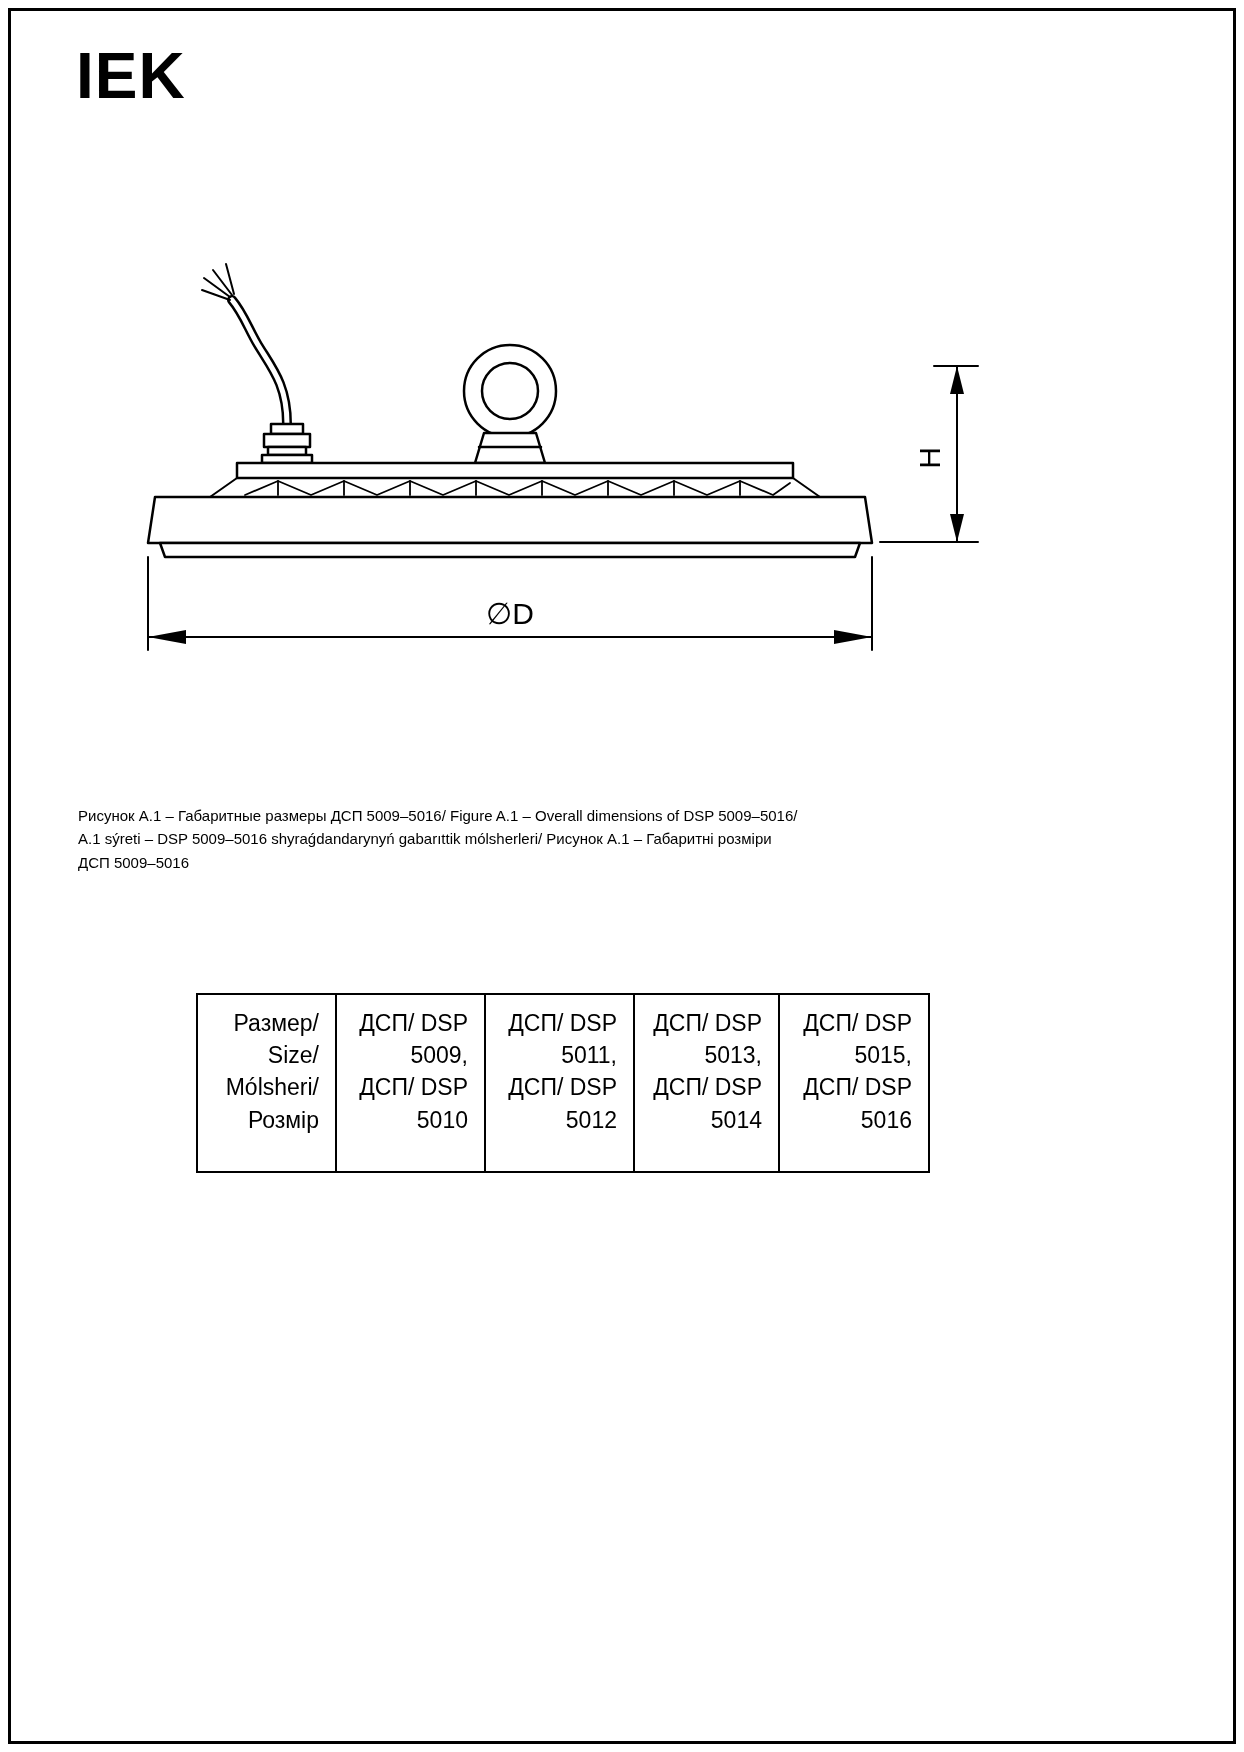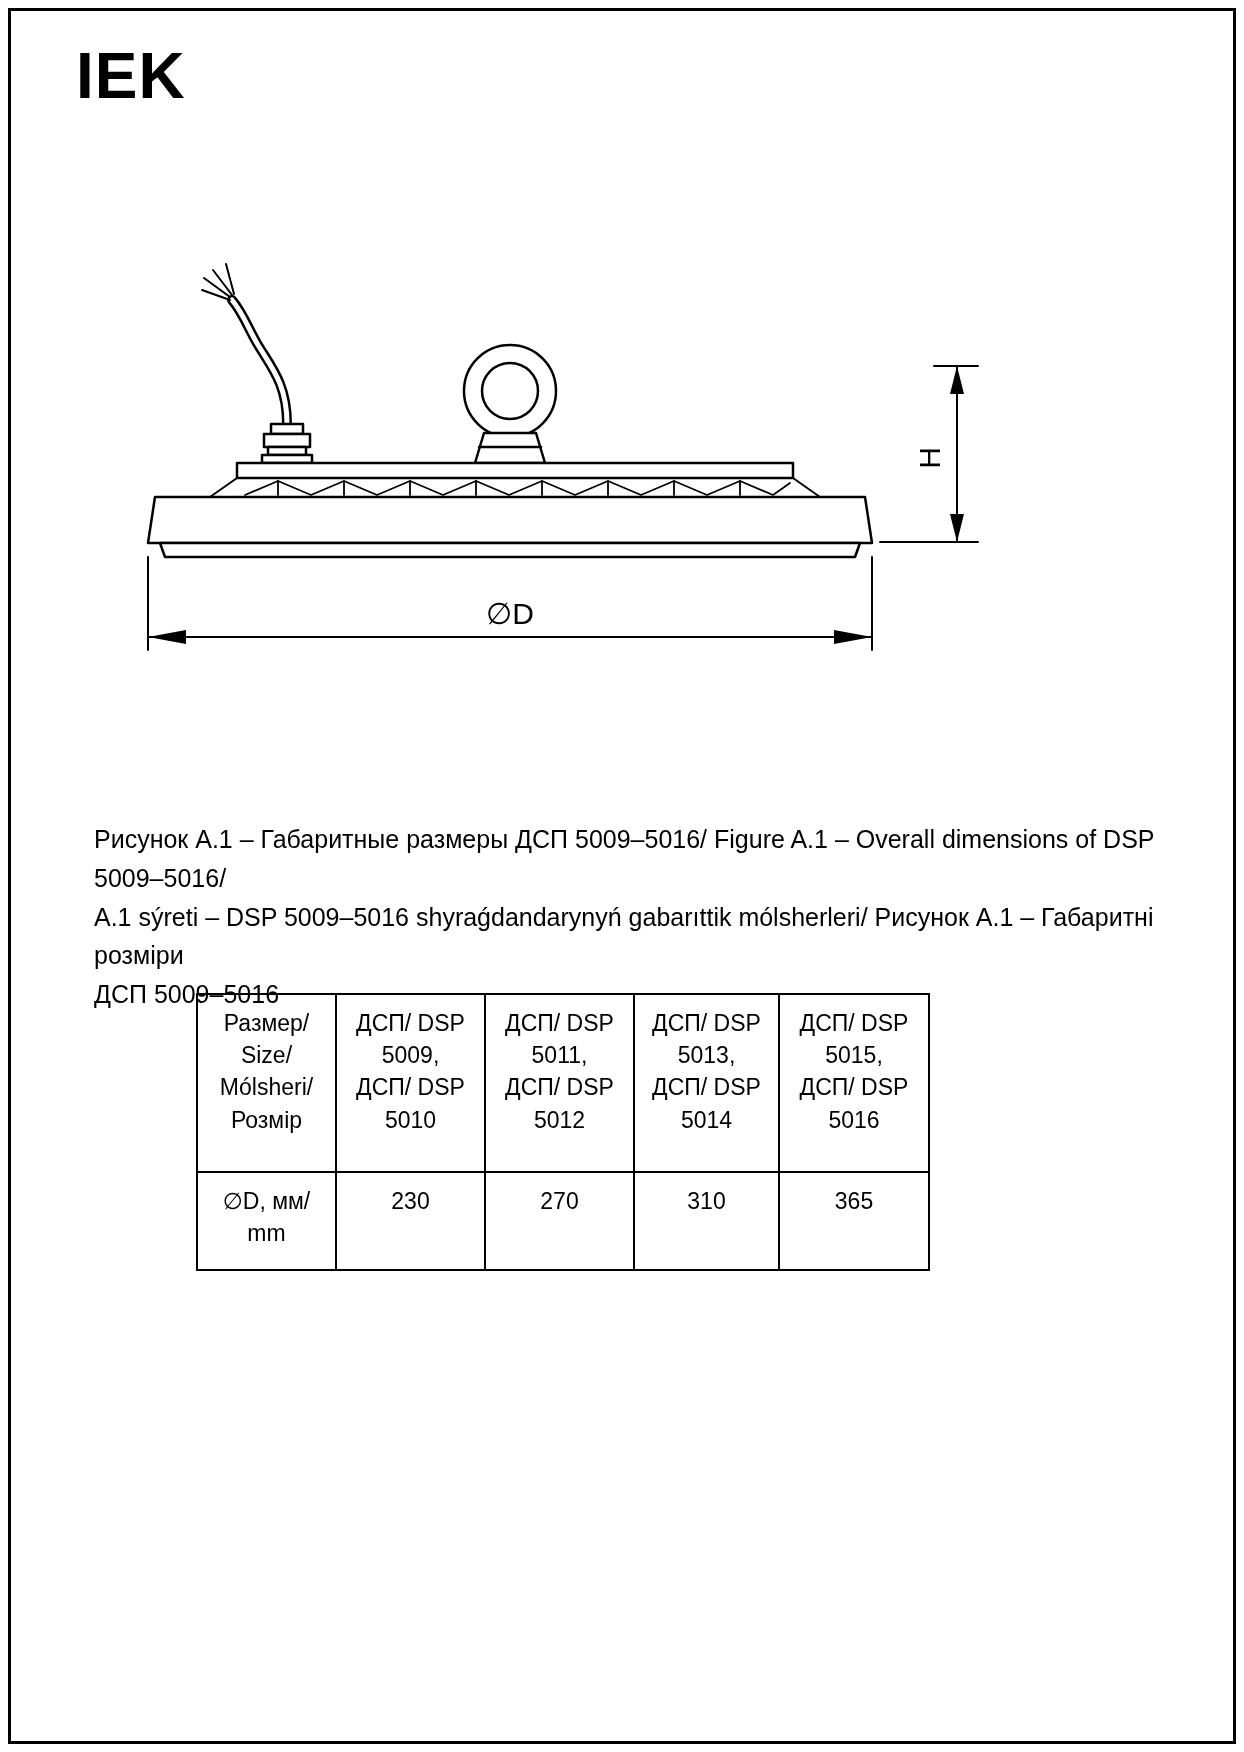--- a/index.html
+++ b/index.html
@@ -25,34 +25,34 @@
   }
   .drawing{
     position:absolute;
     left:0;top:0;
     width:1244px;height:720px;
   }
   .caption{
     position:absolute;
     left:78px;top:804px;
     width:1070px;
-    font-size:25px;
+    font-size:15px;
     line-height:1.55;
     white-space:pre-line;
-    margin:16px;
+    margin:0;
   }
   table.dims{
     position:absolute;
     left:196px;top:993px;
     border-collapse:collapse;
   }
   table.dims td{
     border:2px solid #000;
     vertical-align:top;
-    text-align:center;
+    text-align:right;
     padding:12px 16px 14px 16px;
     font-size:23px;
     line-height:1.4;
     white-space:pre-line;
   }
   tr.header-row td{height:150px;}
   tr.data-row td{height:70px;}
   .c0{width:105px;}
   .c1{width:115px;}
   .c2{width:115px;}
@@ -140,22 +140,14 @@
 5012</td>
     <td class="c3">ДСП/ DSP
 5013,
 ДСП/ DSP
 5014</td>
     <td class="c4">ДСП/ DSP
 5015,
 ДСП/ DSP
 5016</td>
   </tr>
-  <tr class="data-row">
-    <td>∅D, мм/
-mm</td>
-    <td>230</td>
-    <td>270</td>
-    <td>310</td>
-    <td>365</td>
-  </tr>
 </tbody>
   </table>
 
 </body></html>

